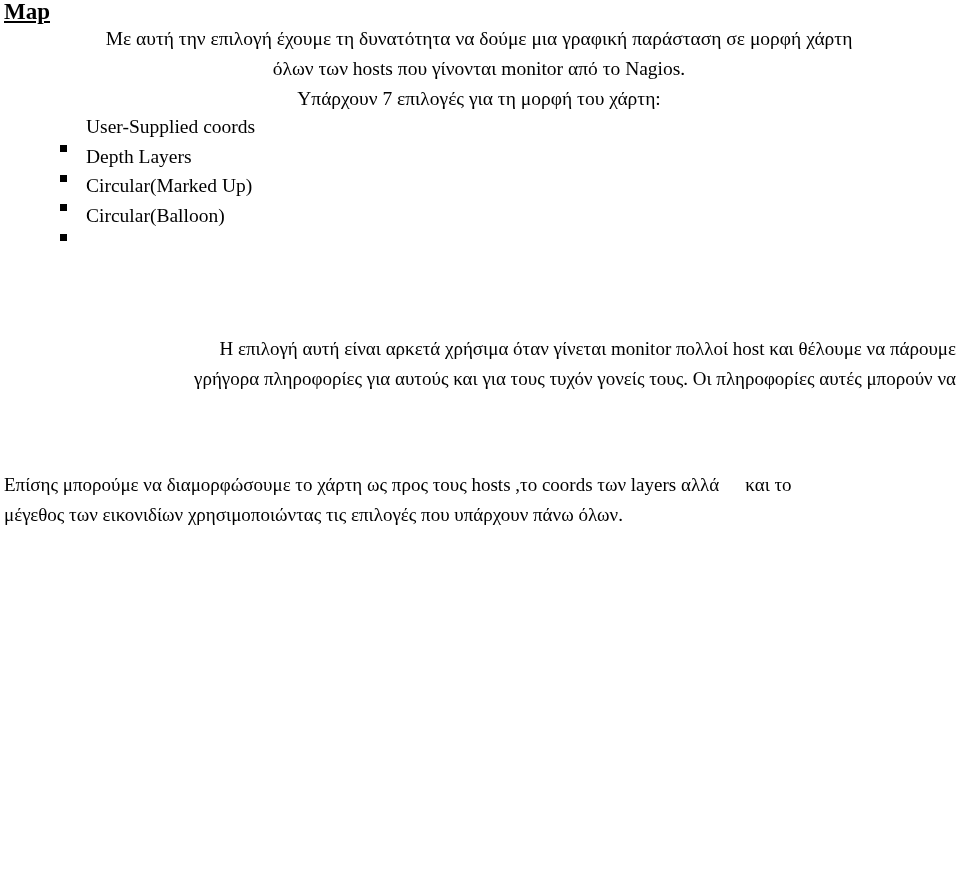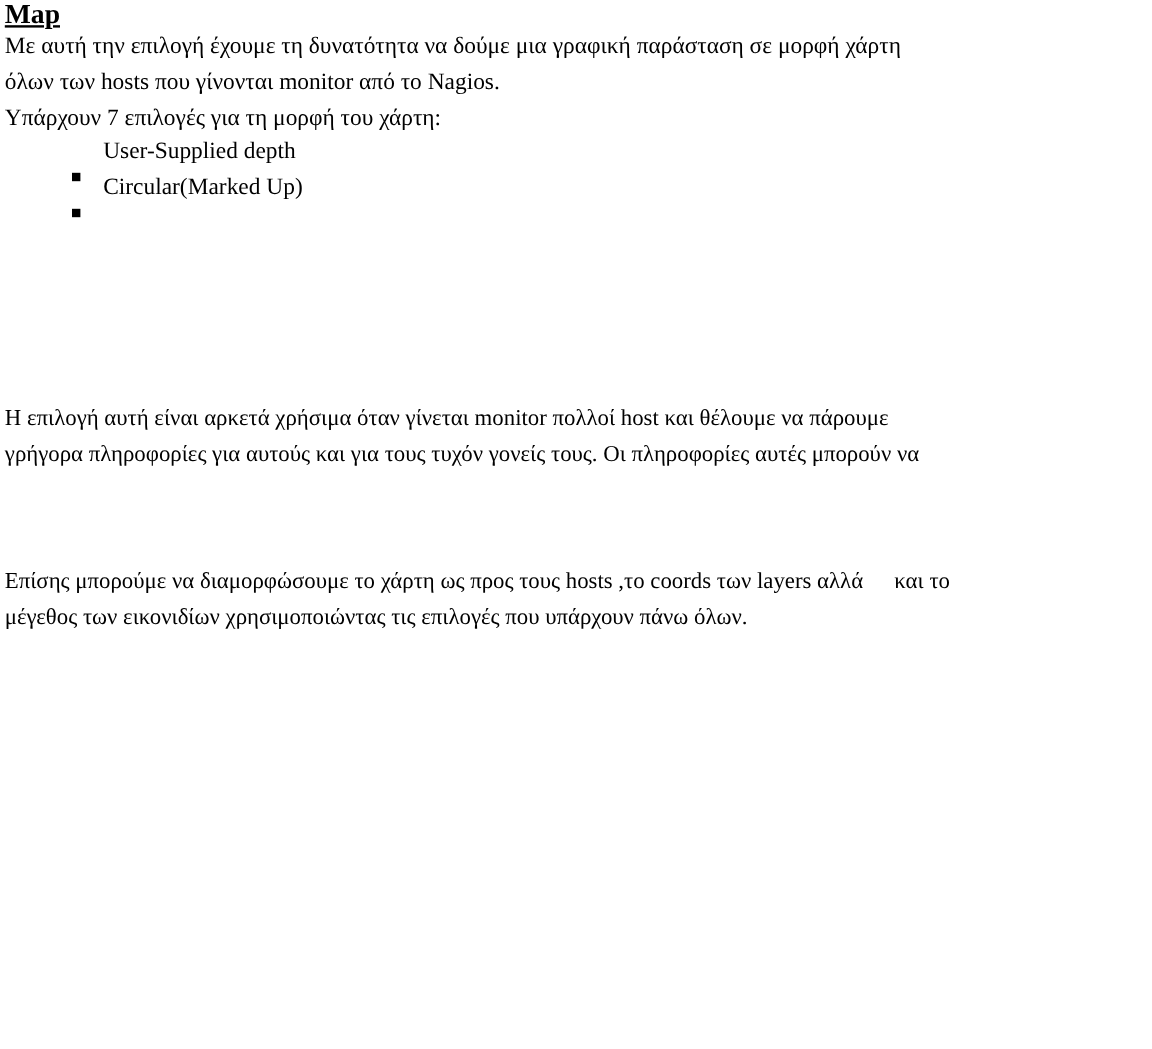--- a/index.html
+++ b/index.html
@@ -38,21 +38,21 @@
 
   
   .intro {
     position: absolute;
     left: 4px;
     top: 24px;
     width: 950px;
     font-size: 19.5px;
     line-height: 30px;
   }
-  .intro .ln { display: block; white-space: nowrap; }
+  .intro .ln { display: block; white-space: nowrap; text-align: center; }
 
   
   .bullets {
     position: absolute;
     left: 60px;
     top: 112px;
     width: 480px;
     font-size: 19.5px;
     line-height: 29.5px;
   }
@@ -84,21 +84,21 @@
 
   
   .para {
     position: absolute;
     left: 4px;
     width: 952px;
     font-size: 19px;
     line-height: 30px;
   }
   .para .ln { display: block; white-space: nowrap; }
-  .para-1 { top: 334px; }
+  .para-1 { top: 334px; text-align: right; }
   .para-2 { top: 470px; }
 
   .gapspace { display: inline-block; width: 26px; }
 
   
   .form-widget {
     position: absolute;
     left: 0px;
     top: 545px;
     width: 960px;
@@ -115,25 +115,33 @@
 
   <div class="intro">
     <span class="ln">Με αυτή την επιλογή έχουμε τη δυνατότητα να δούμε μια γραφική παράσταση σε μορφή χάρτη</span>
     <span class="ln">όλων των hosts που γίνονται monitor από το Nagios.</span>
     <span class="ln">Υπάρχουν 7 επιλογές για τη μορφή του χάρτη:</span>
   </div>
 
   <div class="bullets">
     <div class="bullet-row">
       <span class="bullet-mark"></span>
-      <span class="bullet-label">User-Supplied depth</span>
+      <span class="bullet-label">User-Supplied coords</span>
+    </div>
+    <div class="bullet-row">
+      <span class="bullet-mark"></span>
+      <span class="bullet-label">Depth Layers</span>
     </div>
     <div class="bullet-row">
       <span class="bullet-mark"></span>
       <span class="bullet-label">Circular(Marked Up)</span>
+    </div>
+    <div class="bullet-row">
+      <span class="bullet-mark"></span>
+      <span class="bullet-label">Circular(Balloon)</span>
     </div>
   </div>
 
   <div class="para para-1">
     <span class="ln">Η επιλογή αυτή είναι αρκετά χρήσιμα όταν γίνεται monitor πολλοί host και θέλουμε να πάρουμε</span>
     <span class="ln">γρήγορα πληροφορίες για αυτούς και για τους τυχόν γονείς τους. Οι πληροφορίες αυτές μπορούν να</span>
   </div>
 
   <div class="para para-2">
     <span class="ln"><span>Επίσης μπορούμε να διαμορφώσουμε το χάρτη ως προς τους hosts ,το coords των layers αλλά</span><span class="gapspace"></span><span>και το</span></span>

